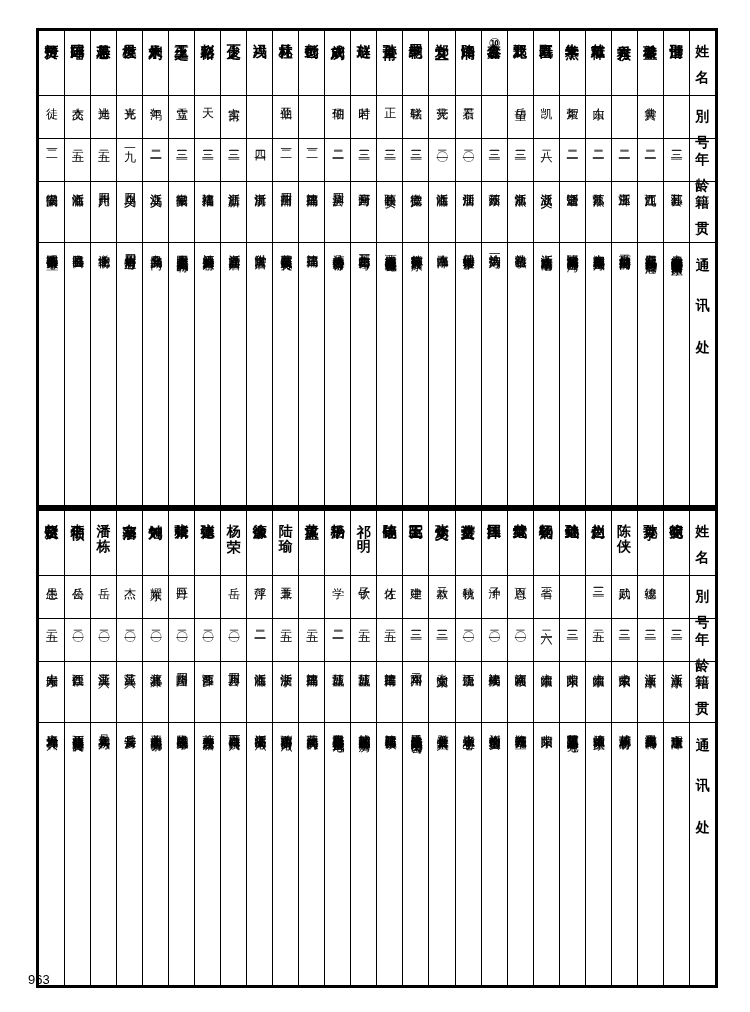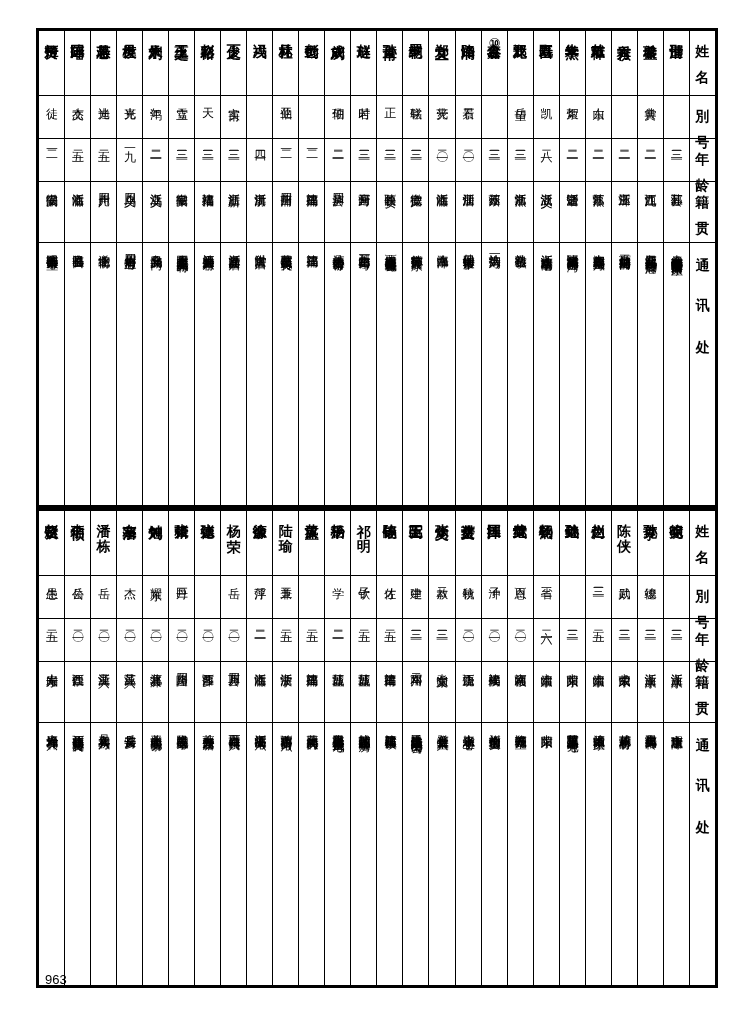--- a/index.html
+++ b/index.html
@@ -79,21 +79,21 @@
   .cellbox {
     height: 100%;
     display: flex;
     align-items: flex-start;
     justify-content: center;
   }
   .row-addr .cellbox { align-items: flex-start; }
 
   .pagenum {
     position: absolute;
-    left: 45px;
+    left: 28px;
     top: 972px;
     font-size: 13px;
     font-family: "Liberation Sans", sans-serif;
     color: #000;
   }
 </style>
 </head>
 <body>
 
 <div class="page">

